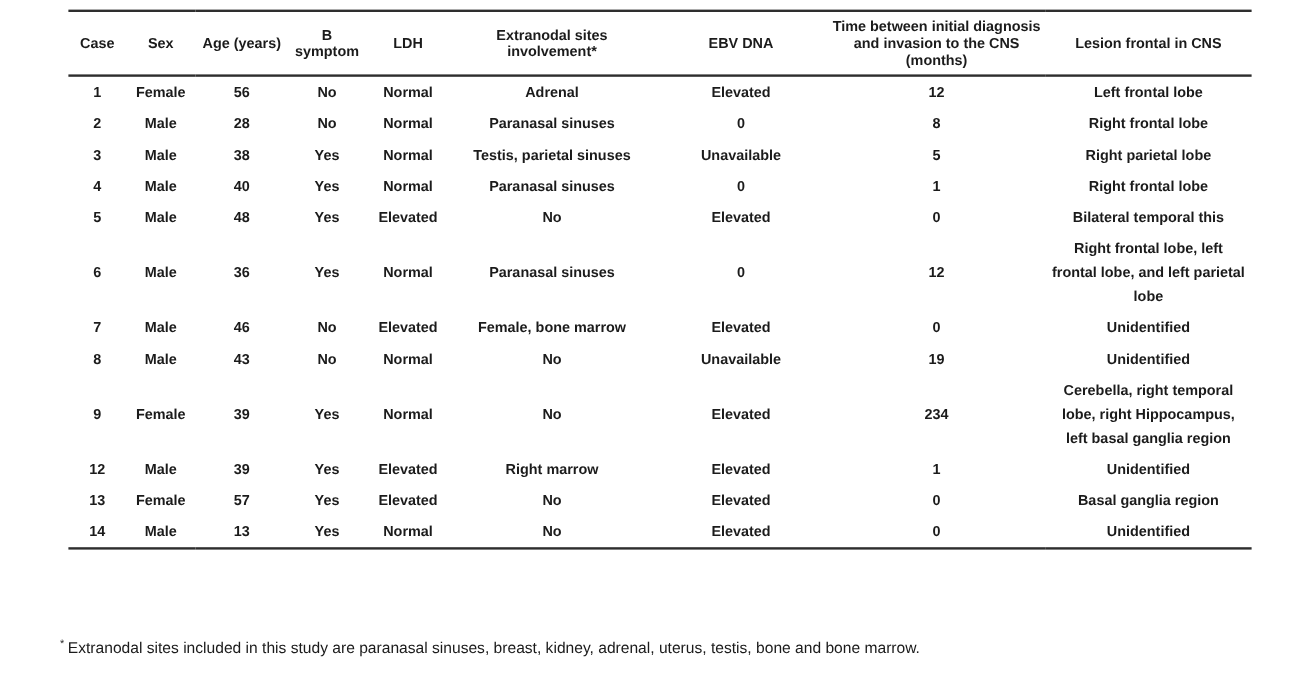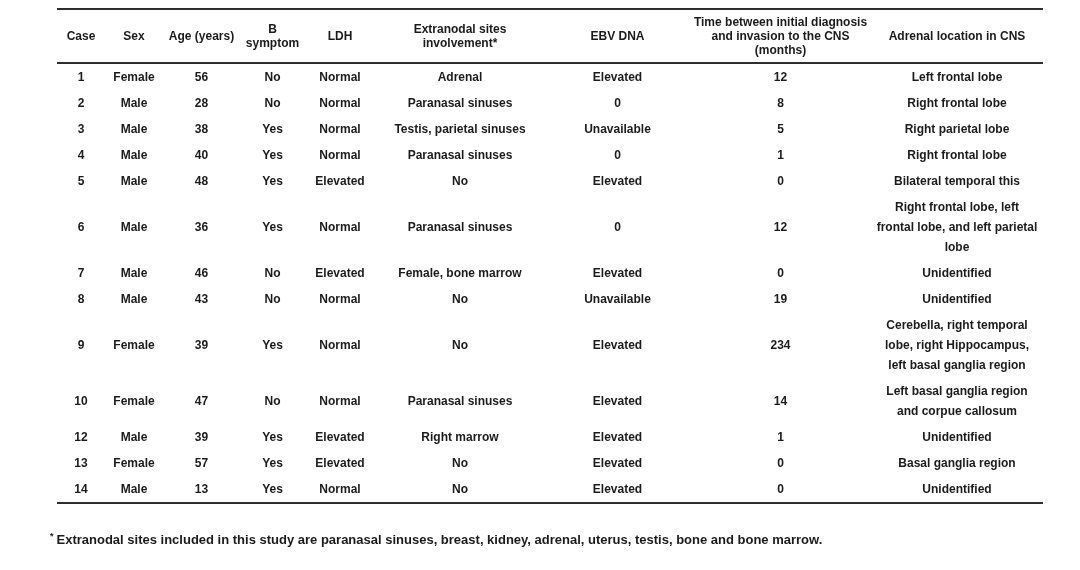--- a/index.html
+++ b/index.html
@@ -50,21 +50,21 @@
     vertical-align: middle;
     padding: 3px 4px;
     color: #1b1b1b;
   }
   .footnote {
     position: absolute;
     left: 50px;
     top: 531px;
     margin: 0;
     font-size: 13px;
-    font-weight: bold;
+    font-weight: normal;
     color: #1b1b1b;
     white-space: nowrap;
   }
   .footnote sup {
     font-size: 9px;
     margin-right: 3px;
   }
 </style>
 </head>
 <body>
@@ -85,21 +85,21 @@
     <thead>
       <tr id="header-row">
           <th>Case</th>
           <th>Sex</th>
           <th>Age (years)</th>
           <th>B symptom</th>
           <th>LDH</th>
           <th>Extranodal sites involvement*</th>
           <th>EBV DNA</th>
           <th>Time between initial diagnosis and invasion to the CNS (months)</th>
-          <th>Adrenal location in CNS</th>
+          <th>Lesion frontal in CNS</th>
         </tr>
     </thead>
     <tbody id="table-body">
         <tr>
           <td>1</td>
           <td>Female</td>
           <td>56</td>
           <td>No</td>
           <td>Normal</td>
           <td>Adrenal</td>
@@ -187,31 +187,20 @@
         <tr>
           <td>9</td>
           <td>Female</td>
           <td>39</td>
           <td>Yes</td>
           <td>Normal</td>
           <td>No</td>
           <td>Elevated</td>
           <td>234</td>
           <td>Cerebella, right temporal lobe, right Hippocampus, left basal ganglia region</td>
-        </tr>
-        <tr>
-          <td>10</td>
-          <td>Female</td>
-          <td>47</td>
-          <td>No</td>
-          <td>Normal</td>
-          <td>Paranasal sinuses</td>
-          <td>Elevated</td>
-          <td>14</td>
-          <td>Left basal ganglia region and corpue callosum</td>
         </tr>
         <tr>
           <td>12</td>
           <td>Male</td>
           <td>39</td>
           <td>Yes</td>
           <td>Elevated</td>
           <td>Right marrow</td>
           <td>Elevated</td>
           <td>1</td>

